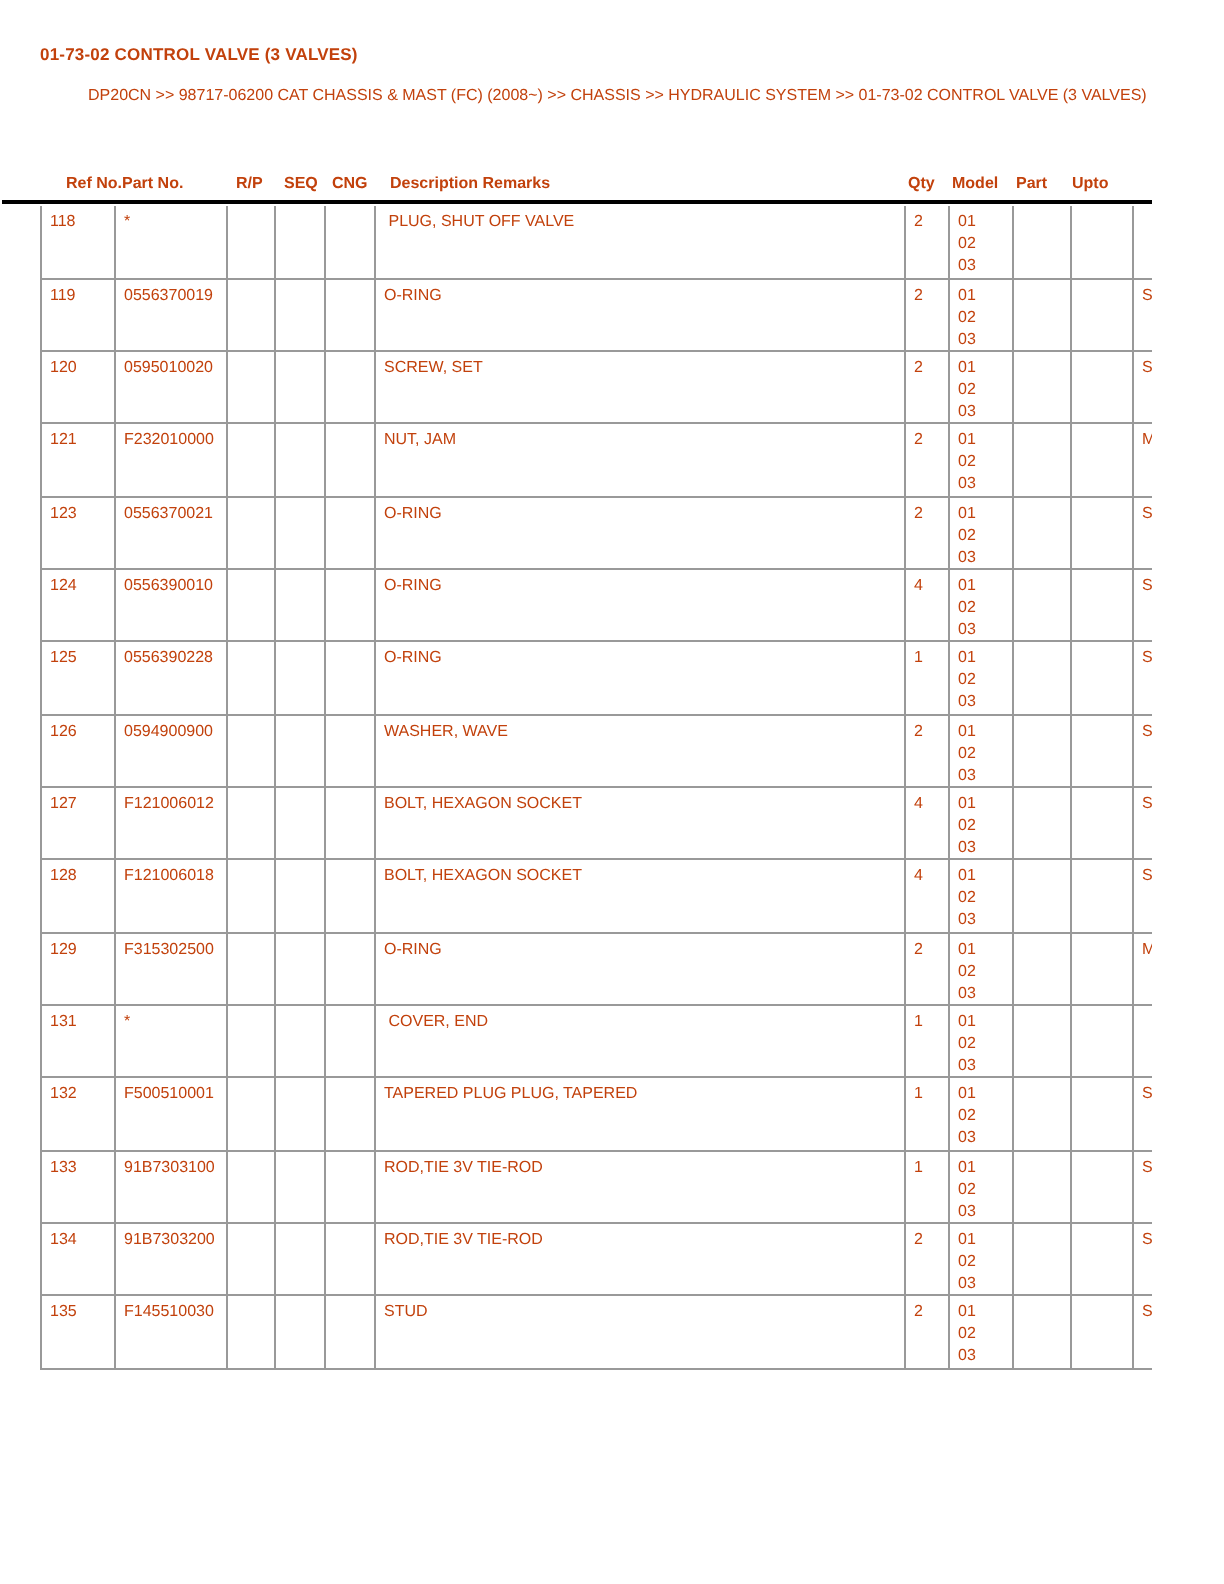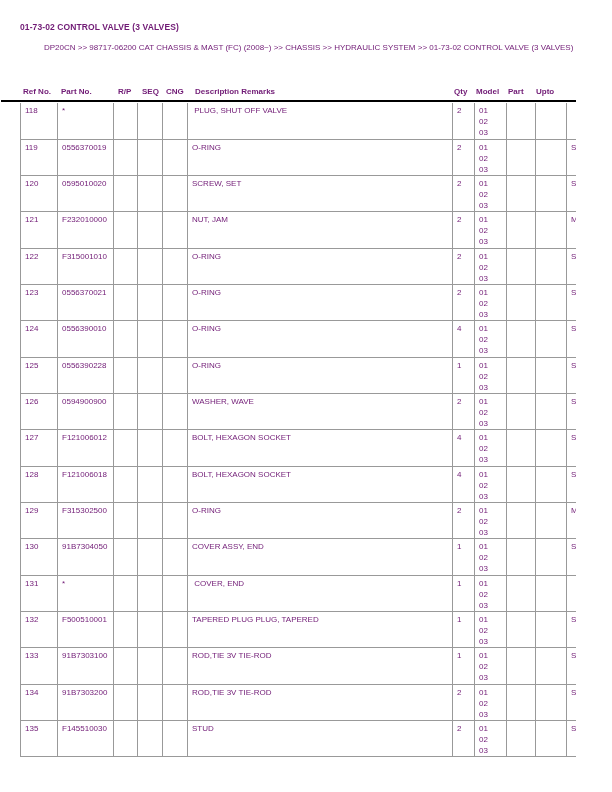--- a/index.html
+++ b/index.html
@@ -1,32 +1,32 @@
 <!DOCTYPE html>
 <html><head>
 <meta charset="utf-8">
 <style>
   html,body { margin:0; padding:0; background:#ffffff; }
   .page {
     position:relative; width:576px; height:792px; background:#ffffff;
-    font-family:"Liberation Sans","DejaVu Sans",sans-serif; color:#701a75;
+    font-family:"Liberation Sans","DejaVu Sans",sans-serif; color:#c2410c;
     overflow:hidden;
   }
   .title {
     position:absolute; left:20px; top:22px;
     font-size:8.5px; font-weight:bold; letter-spacing:0.1px; white-space:nowrap;
   }
   .breadcrumb {
     position:absolute; left:20px; top:43px; width:578px;
     font-size:8px; font-weight:normal; line-height:10.5px;margin-left:24px;
   }
   .col-headers { position:absolute; left:0; top:87px; height:10px; width:612px;
     font-size:8px; font-weight:bold; }
   .col-headers span { position:absolute; top:0; white-space:nowrap; }
-  .h-ref   { left:23px; }
+  .h-ref   { left:33px; }
   .h-part  { left:61px; }
   .h-rp    { left:118px; }
   .h-seq   { left:142px; }
   .h-cng   { left:166px; }
   .h-desc  { left:195px; }
   .h-qty   { left:454px; }
   .h-model { left:476px; }
   .h-from  { left:508px; }
   .h-upto  { left:536px; }
   .h-mr    { left:564px;padding-left:41px; }
@@ -147,35 +147,20 @@
           <td>NUT, JAM</td>
           <td>2</td>
           <td>01
 02
 03</td>
           <td></td>
           <td></td>
           <td>M</td>
         </tr>
         <tr>
-          <td>122</td>
-          <td>F315001010</td>
-          <td></td>
-          <td></td>
-          <td></td>
-          <td>O-RING</td>
-          <td>2</td>
-          <td>01
-02
-03</td>
-          <td></td>
-          <td></td>
-          <td>S</td>
-        </tr>
-        <tr>
           <td>123</td>
           <td>0556370021</td>
           <td></td>
           <td></td>
           <td></td>
           <td>O-RING</td>
           <td>2</td>
           <td>01
 02
 03</td>
@@ -267,35 +252,20 @@
           <td>O-RING</td>
           <td>2</td>
           <td>01
 02
 03</td>
           <td></td>
           <td></td>
           <td>M</td>
         </tr>
         <tr>
-          <td>130</td>
-          <td>91B7304050</td>
-          <td></td>
-          <td></td>
-          <td></td>
-          <td>COVER ASSY, END</td>
-          <td>1</td>
-          <td>01
-02
-03</td>
-          <td></td>
-          <td></td>
-          <td>S</td>
-        </tr>
-        <tr>
           <td>131</td>
           <td>*</td>
           <td></td>
           <td></td>
           <td></td>
           <td> COVER, END</td>
           <td>1</td>
           <td>01
 02
 03</td>

